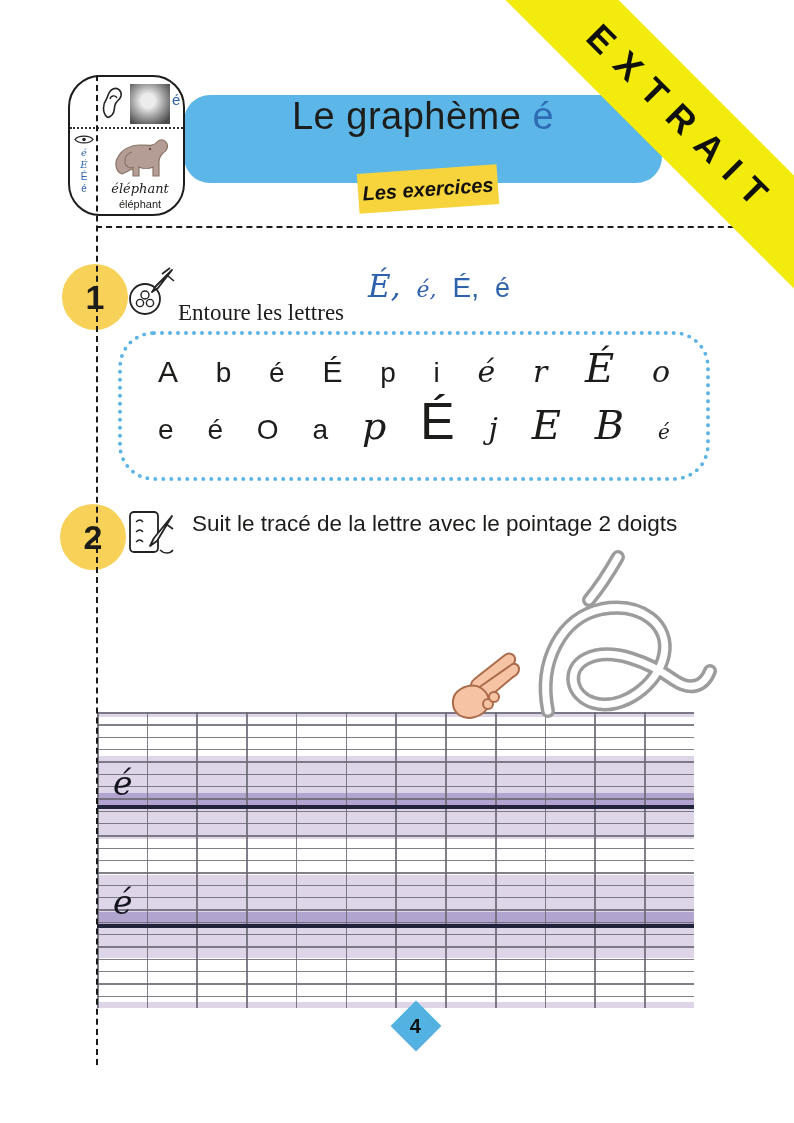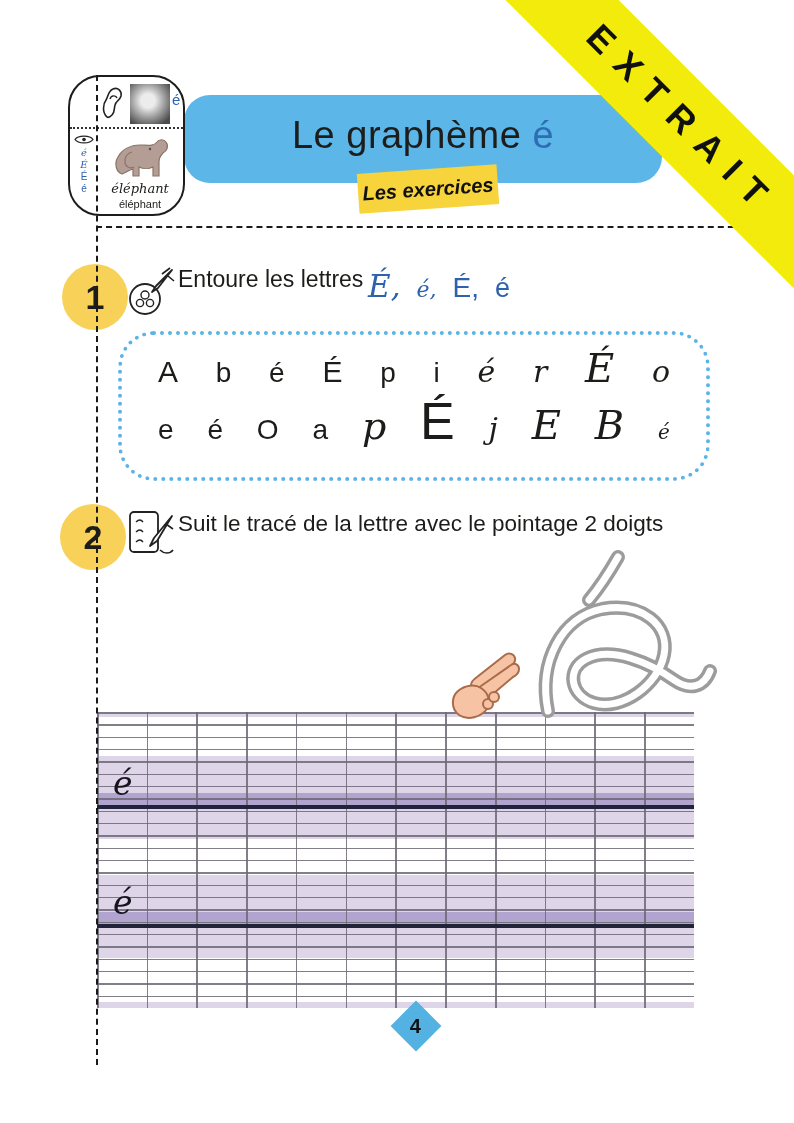--- a/index.html
+++ b/index.html
@@ -27,62 +27,62 @@
                   display:flex; flex-direction:column; gap:1px; }
   .side-letters span { font-size:10px; line-height:11px; }
   .side-cursive { font-family:"DejaVu Serif", serif; font-style:italic; }
   .elephant-svg { left:40px; top:55px; }
   .word-cursive { left:29px; right:2px; top:104px; text-align:center; font-family:"DejaVu Serif", serif;
                   font-style:italic; font-size:13px; }
   .word-print { left:29px; right:2px; top:121px; text-align:center; font-size:11px; }
 
   
   .banner { left:184px; top:95px; width:478px; height:88px; background:#5cb6e8; border-radius:26px;
-            z-index:2; display:flex; align-items:center; justify-content:center; padding-bottom:8px; }
+            z-index:2; display:flex; justify-content:center; padding-bottom:8px; }
   .title { font-size:38px; letter-spacing:0.5px; color:#1d1d1b; }
   .title .grapheme { color:#2e6db4; }
   .subtitle { left:358px; top:169px; width:140px; height:40px; background:#f8d43c; transform:rotate(-4deg);
               z-index:3; display:flex; align-items:center; justify-content:center;
               font-size:20px; font-weight:700; font-style:italic; color:#111; }
 
   
   .ribbon { left:437px; top:75px; width:480px; height:80px; background:#f3eb0b; transform:rotate(45deg);
             z-index:10; display:flex; align-items:center; justify-content:center; }
   .ribbon span { font-size:36px; font-weight:700; letter-spacing:14px; padding-left:14px; color:#101010; }
 
   
   .exnum { width:66px; height:66px; border-radius:50%; background:#f7d158; z-index:5;
            display:flex; align-items:center; justify-content:center; font-size:34px; font-weight:700; }
   .exnum1 { left:62px; top:264px; }
   .exnum2 { left:60px; top:504px; }
 
   
   .ex1-icon { left:124px; top:266px; }
-  .ex1-text { left:178px; top:266px; font-size:23px; }
+  .ex1-text { left:178px; top:300px; font-size:23px;font-family:Liberation Serif, serif; }
   .targets { left:368px; top:268px; display:flex; gap:16px; align-items:baseline; color:#2e62ac; }
   .t-cursive-cap { font-family:"DejaVu Serif", serif; font-style:italic; font-size:31px; }
   .t-cursive     { font-family:"DejaVu Serif", serif; font-style:italic; font-size:22px; }
   .t-print-cap   { font-size:28px; }
   .t-print       { font-size:27px; }
 
   .lettersbox { left:118px; top:331px; width:592px; height:150px; border:4px dotted #5cb4e6;
                 border-radius:36px; z-index:2; padding:10px 36px 0 36px; }
   .lrow { display:flex; justify-content:space-between; align-items:baseline; }
   .lrow2 { margin-top:0px; }
   .lp        { font-size:28px; }
   .lp-cap    { font-size:30px; }
   .lp-big    { font-size:52px; font-weight:500; }
   .lc        { font-family:"DejaVu Serif", serif; font-style:italic; font-size:30px; }
   .lc-cap    { font-family:"DejaVu Serif", serif; font-style:italic; font-size:40px; }
   .lc-tall   { font-family:"DejaVu Serif", serif; font-style:italic; font-size:38px; }
   .lc-small  { font-family:"DejaVu Serif", serif; font-style:italic; font-size:20px; }
 
   
   .ex2-icon { left:126px; top:506px; }
-  .ex2-text { left:178px; top:511px; width:575px; font-size:22.5px; line-height:26px; }
+  .ex2-text { left:192px; top:511px; width:575px; font-size:22.5px; line-height:26px; }
   .trace-svg { left:520px; top:545px; z-index:2; }
   .hand-svg { left:445px; top:643px; z-index:2; }
 
   
   .grid { left:97px; top:712px; width:597px; height:296px; z-index:1; }
   .band { position:absolute; left:0; right:0; background:#ded5e9; }
   .band-dark { background:#b1a4ce; }
   .baseline { position:absolute; left:0; right:0; height:4px; background:#20233a; z-index:2; }
   .gridlines { position:absolute; inset:0; z-index:1; background:
       repeating-linear-gradient(to right, rgba(108,104,116,0.85) 0 1.5px, transparent 1.5px 49.75px),

